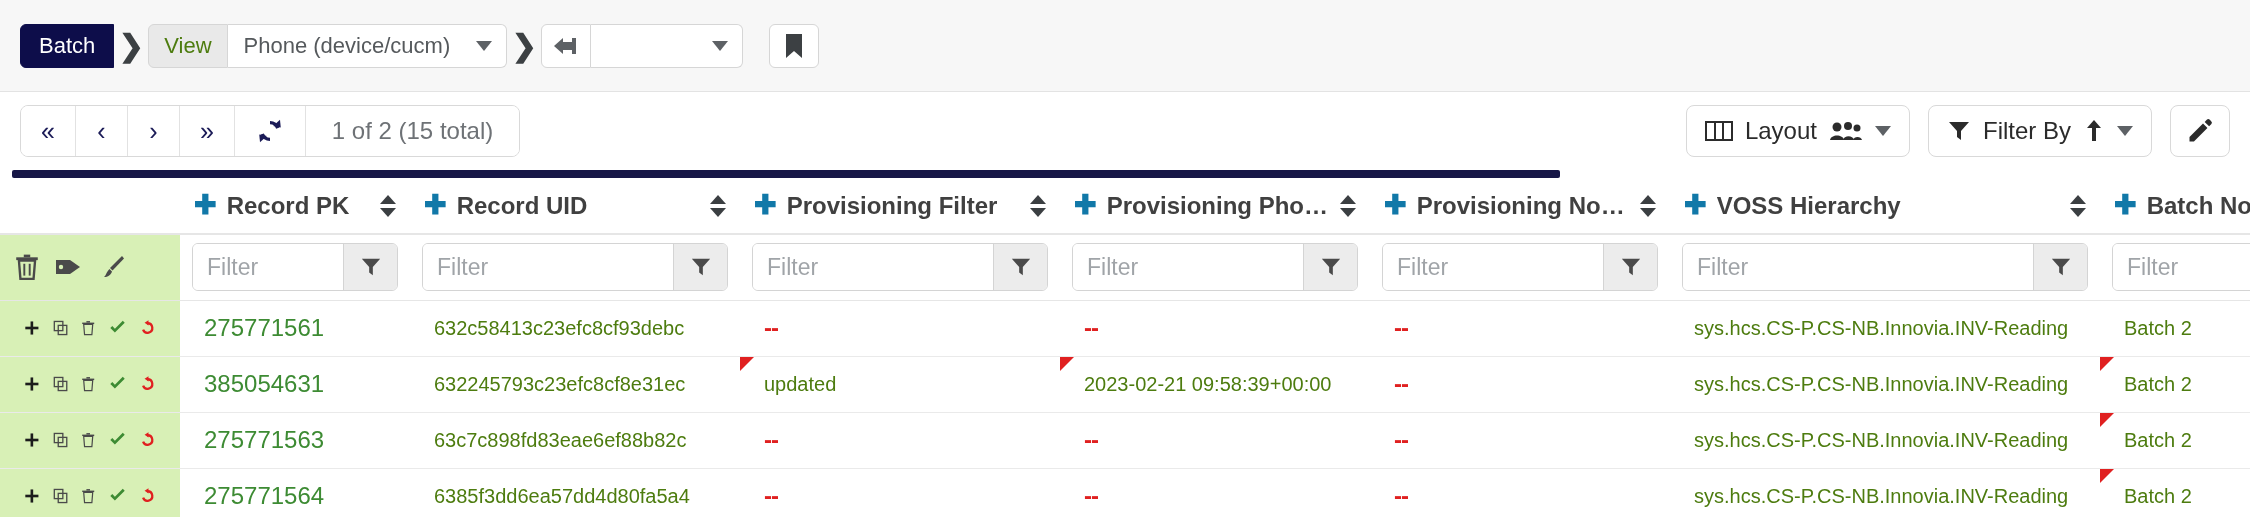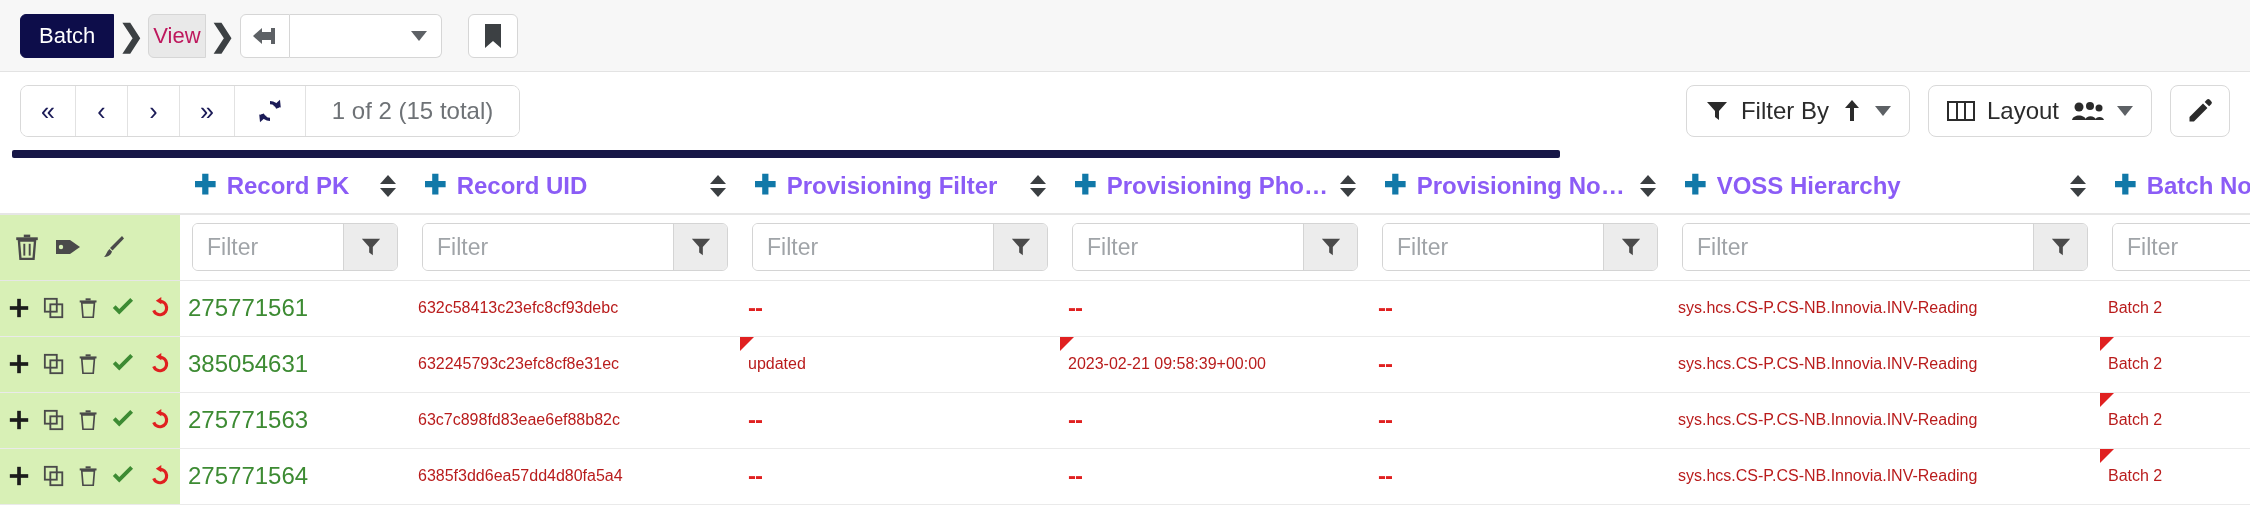--- a/index.html
+++ b/index.html
@@ -6,21 +6,21 @@
   html, body {
     margin: 0; padding: 0;
     width: 2250px; height: 517px;
     background: #ffffff;
     font-family: "Liberation Sans", sans-serif;
     overflow: hidden;
   }
 
   
   .toolbar {
-    height: 72px;
+    height: 92px;
     background: #f7f7f7;
     border-bottom: 1px solid #e3e3e3;
     display: flex;
     align-items: center;
     padding: 0 20px;
     gap: 0;
   }
   .bgroup {
     display: flex;
     align-items: stretch;
@@ -32,24 +32,24 @@
     border: 1px solid #0d0d4a;
     font-size: 22px;
     padding: 0 18px;
     border-radius: 6px 0 0 6px;
     display: flex; align-items: center;
     height: 44px;
     white-space: nowrap;
   }
   .btn-label-grey {
     background: #e9e9e9;
-    color: #be185d;
+    color: #4d7c0f;
     border: 1px solid #d6d6d6;
     font-size: 22px;
-    padding: 0 4px;
+    padding: 0 15px;
     border-radius: 6px 0 0 6px;
     display: flex; align-items: center;
     height: 44px;
     white-space: nowrap;
   }
   .select-box {
     background: #ffffff;
     border: 1px solid #d6d6d6;
     border-left: none;
     border-radius: 0 6px 6px 0;
@@ -205,21 +205,21 @@
   .plus-teal {
     color: #1178a8;
     font-size: 27px;
     font-weight: bold;
     line-height: 1;
     flex: none;
   }
   .hdr-txt {
     font-size: 24px;
     font-weight: bold;
-    color: #8b5cf6;
+    color: #404040;
     white-space: nowrap;
     overflow: hidden;
     text-overflow: ellipsis;
   }
   .sorter { flex: none; display: flex; flex-direction: column; gap: 4px; align-items: center; }
   .sort-up {
     width: 0; height: 0;
     border-left: 8px solid transparent;
     border-right: 8px solid transparent;
     border-bottom: 9px solid #3b3f42;
@@ -271,31 +271,31 @@
     background: #ececec;
     border-left: 1px solid #d4d4d4;
     display: flex; align-items: center; justify-content: center;
   }
 
   
   tr.drow { height: 56px; }
   tr.drow td {
     border-bottom: 1px solid #eaeaea;
     background: #ffffff;
-    padding: 0 8px;
+    padding: 0 24px;
     position: relative;
   }
   td.rowact {
     background: #d8f0b6 !important;
   }
   .row-icons {
     display: flex; align-items: center; gap: 13px;
   }
   .pk-link { color: #3d8b33; font-size: 24px; white-space: nowrap; }
-  .cell-txt { color: #b91c1c; font-size: 16px; white-space: nowrap; overflow: hidden; text-overflow: ellipsis; display: block; }
+  .cell-txt { color: #4d7c0f; font-size: 20px; white-space: nowrap; overflow: hidden; text-overflow: ellipsis; display: block; }
   .dash { color: #e02020; font-size: 24px; font-weight: bold; letter-spacing: -1px; }
   .corner {
     position: absolute;
     top: 0; left: 0;
     width: 0; height: 0;
     border-top: 14px solid #e02020;
     border-right: 14px solid transparent;
   }
 
   svg { display: block; }
@@ -306,20 +306,24 @@
 <div class="toolbar">
 
   <div class="bgroup">
     <div class="btn-label-dark">Batch</div>
   </div>
 
   <div class="chev-sep">❯</div>
 
   <div class="bgroup">
     <div class="btn-label-grey">View</div>
+    <div class="select-box">
+      <span>Phone (device/cucm)</span>
+      <span class="caret-down"></span>
+    </div>
   </div>
 
   <div class="chev-sep">❯</div>
 
   <div class="bgroup">
     <div class="icon-btn icon-btn-l">
       <svg width="28" height="24" viewBox="0 0 28 24">
         <path d="M11 4 L2 12 L11 20 Z" fill="#5d6165"></path>
         <rect x="10" y="8" width="12" height="8" fill="#5d6165"></rect>
         <rect x="20" y="4" width="4" height="16" fill="#5d6165"></rect>
@@ -354,45 +358,45 @@
         <path d="M12 20 a8 8 0 0 1 -7.5 -5.2 l2.6 -0.9 A5.2 5.2 0 0 0 12 17.3 Z" fill="#1b1b57"></path>
         <path d="M4 21 l-0.6 -6.2 l6.1 1.2 Z" fill="#1b1b57"></path>
       </svg>
     </div>
     <div class="pg-cell pg-total">1 of 2 (15 total)</div>
   </div>
 
   <div class="right-tools">
 
     <div class="tool-btn">
-      <svg width="24" height="24" viewBox="0 0 24 24">
-        <path d="M2 3 h20 l-8 9 v9 l-4 -3 v-6 Z" fill="#2b2b2b"></path>
-      </svg>
-      <span>Filter By</span>
-      <svg width="22" height="26" viewBox="0 0 22 26">
-        <path d="M11 2 l7 8 h-14 Z" fill="#2b2b2b"></path>
-        <rect x="9" y="9" width="4" height="14" fill="#2b2b2b"></rect>
-      </svg>
-      <span class="caret-down"></span>
-    </div>
-
-    <div class="tool-btn">
       <svg width="28" height="24" viewBox="0 0 28 24">
         <rect x="1" y="3" width="26" height="18" fill="none" stroke="#2b2b2b" stroke-width="2"></rect>
         <line x1="10" y1="3" x2="10" y2="21" stroke="#2b2b2b" stroke-width="2"></line>
         <line x1="18" y1="3" x2="18" y2="21" stroke="#2b2b2b" stroke-width="2"></line>
       </svg>
       <span>Layout</span>
       <svg width="34" height="22" viewBox="0 0 34 22">
         <circle cx="8" cy="7" r="4.5" fill="#2b2b2b"></circle>
         <circle cx="19" cy="6" r="4" fill="#2b2b2b"></circle>
         <circle cx="28" cy="8" r="3.5" fill="#2b2b2b"></circle>
         <path d="M1 20 c1-6 13-6 14 0 Z" fill="#2b2b2b"></path>
         <path d="M14 20 c1-5 10-5 11 0 Z" fill="#2b2b2b"></path>
         <path d="M24 20 c1-4 8-4 9 0 Z" fill="#2b2b2b"></path>
+      </svg>
+      <span class="caret-down"></span>
+    </div>
+
+    <div class="tool-btn">
+      <svg width="24" height="24" viewBox="0 0 24 24">
+        <path d="M2 3 h20 l-8 9 v9 l-4 -3 v-6 Z" fill="#2b2b2b"></path>
+      </svg>
+      <span>Filter By</span>
+      <svg width="22" height="26" viewBox="0 0 22 26">
+        <path d="M11 2 l7 8 h-14 Z" fill="#2b2b2b"></path>
+        <rect x="9" y="9" width="4" height="14" fill="#2b2b2b"></rect>
       </svg>
       <span class="caret-down"></span>
     </div>
 
     <div class="tool-btn pencil-btn">
       <svg width="28" height="28" viewBox="0 0 24 24">
         <path d="M3 17.2 L14.6 5.6 l3.8 3.8 L6.8 21 H3 Z" fill="#2b2b2b"></path>
         <path d="M16 4.2 L17.8 2.4 a1.8 1.8 0 0 1 2.6 0 l1.2 1.2 a1.8 1.8 0 0 1 0 2.6 L19.8 8 Z" fill="#2b2b2b"></path>
       </svg>
     </div>

